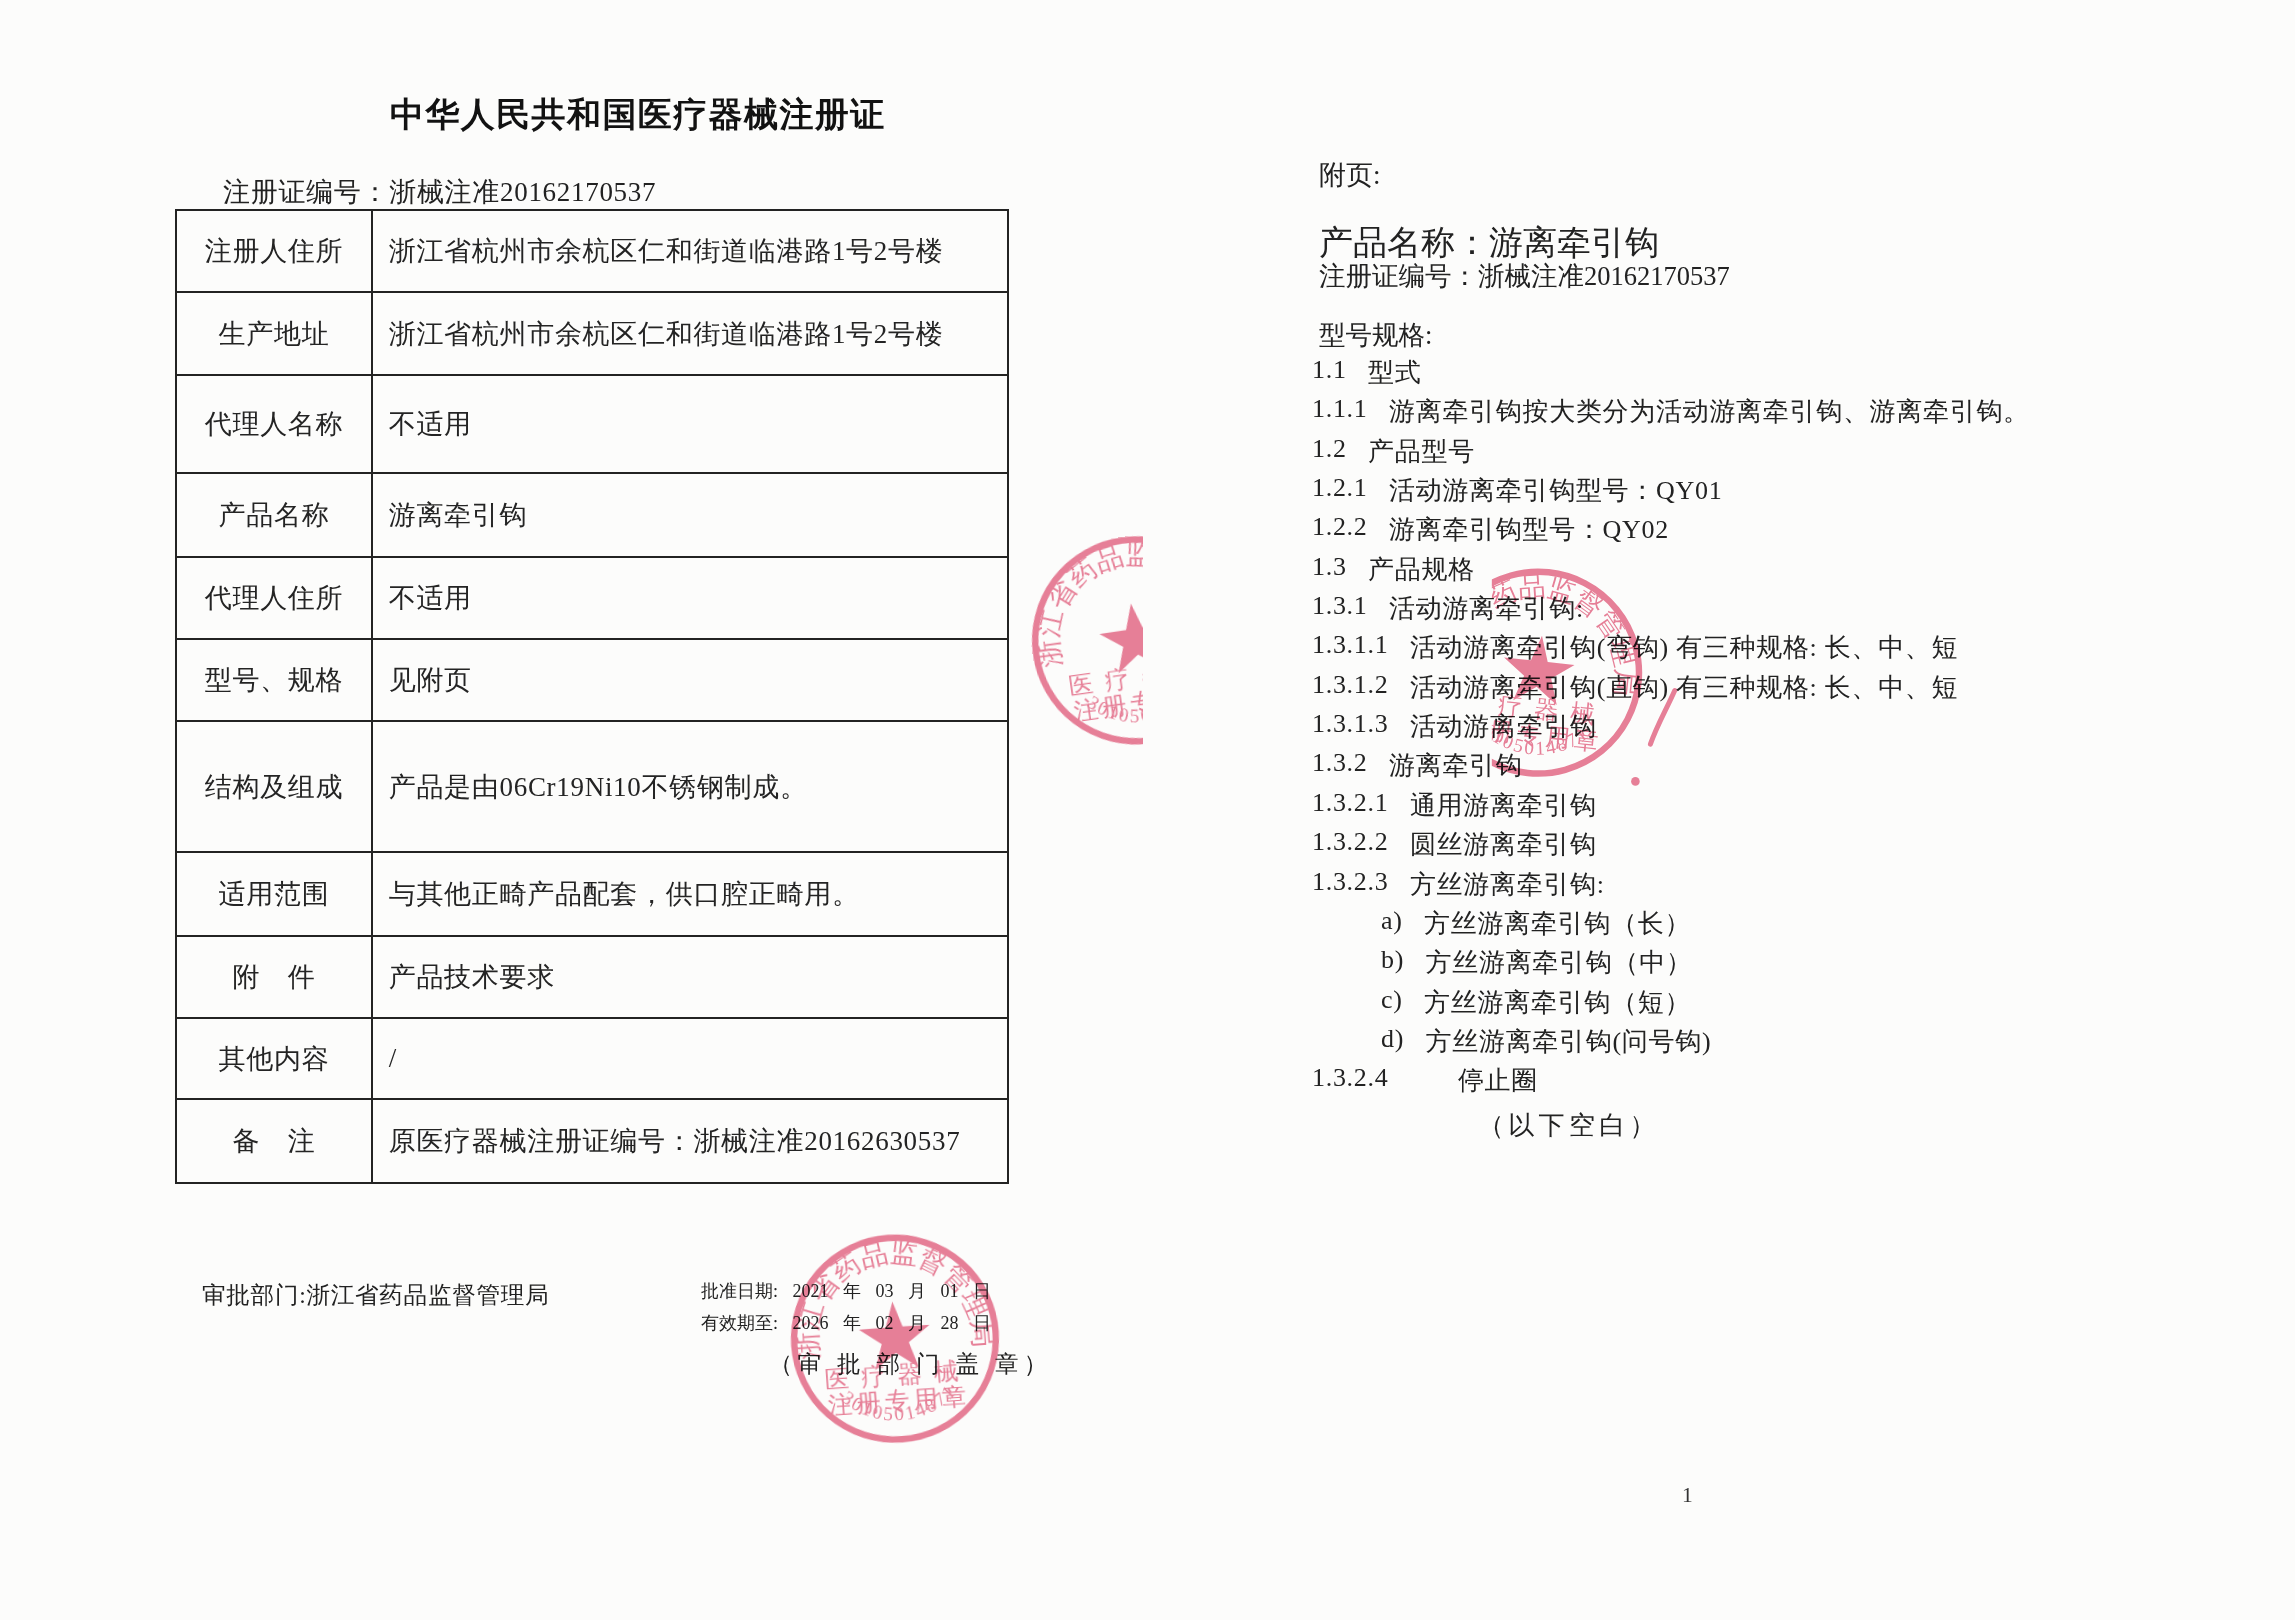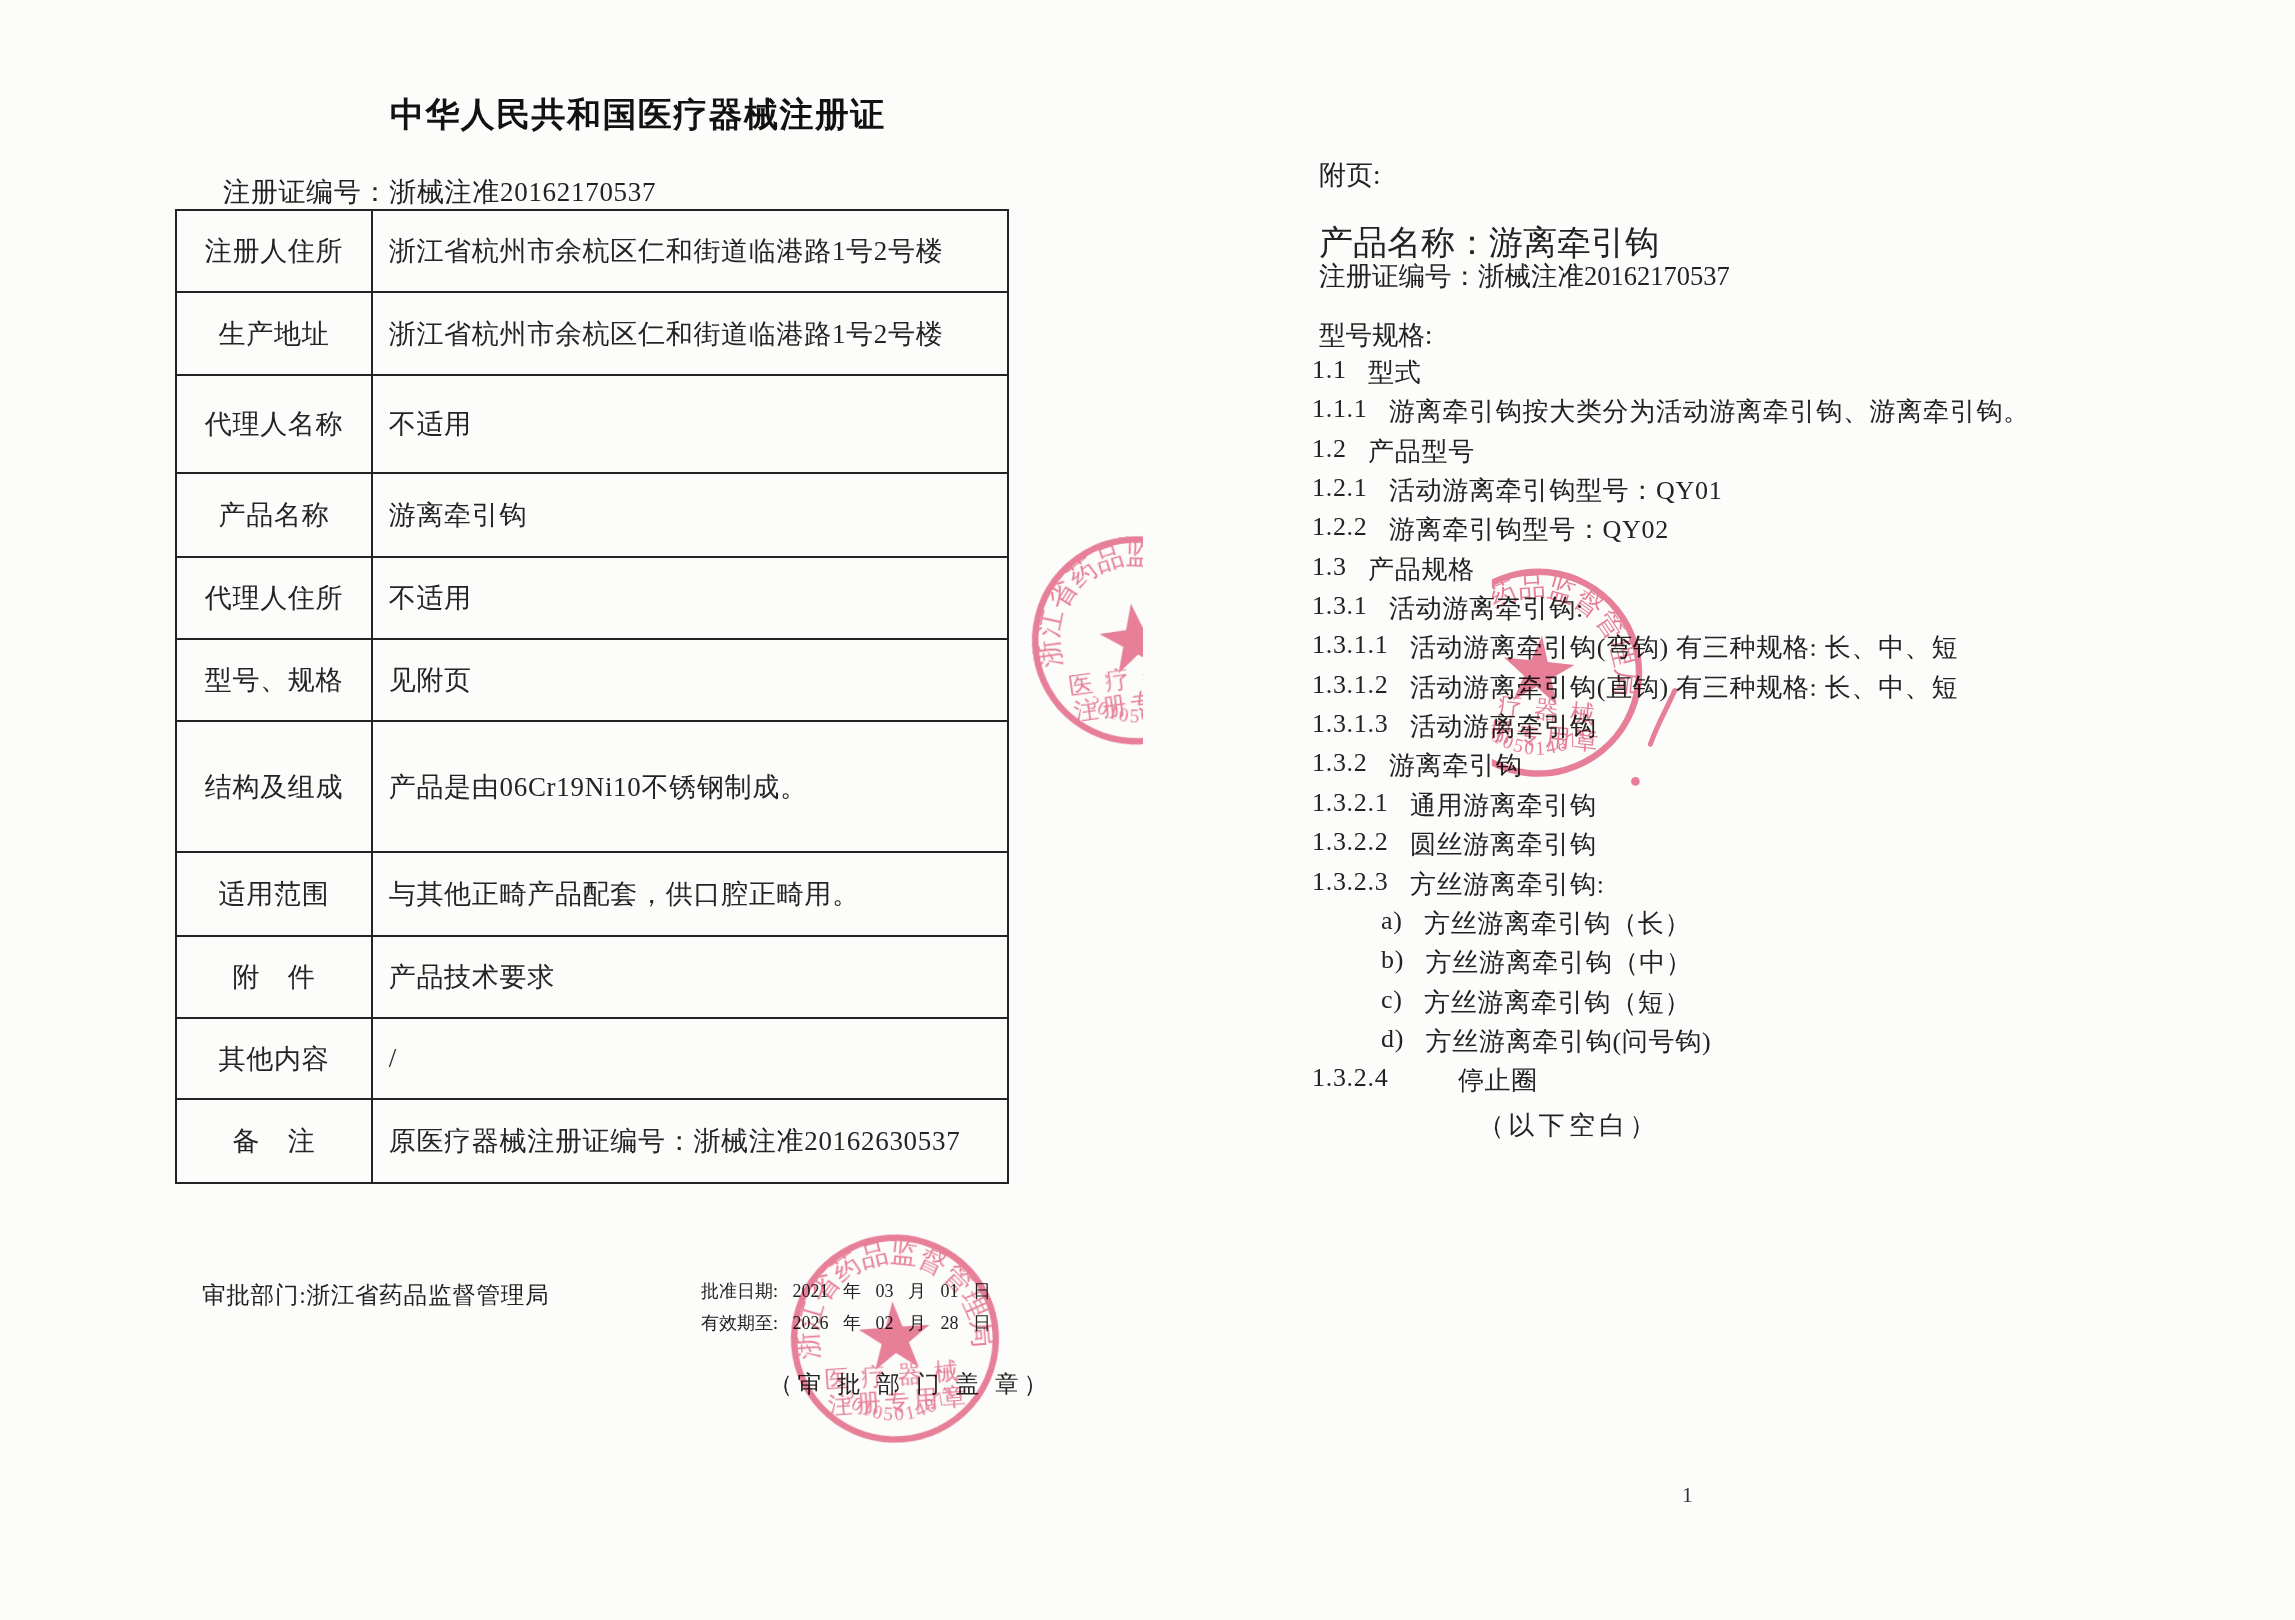--- a/index.html
+++ b/index.html
@@ -96,21 +96,21 @@
   </tr>
 </tbody>
   </table>
 
 <div class="abs footer-line" style="left:202px;top:1279px;">审批部门:浙江省药品监督管理局</div>
 
 <div class="abs date-line" style="left:701px;top:1279px;">批准日期: 2021 年 03 月 01 日</div>
 
 <div class="abs date-line" style="left:701px;top:1311px;">有效期至: 2026 年 02 月 28 日</div>
 
-<div class="abs seal-hint" style="left:769px;top:1348px;margin-top:20px;">（审 批 部 门 盖 章）</div>
+<div class="abs seal-hint" style="left:769px;top:1348px;">（审 批 部 门 盖 章）</div>
 
 <div class="abs" style="left:1319px;top:157px;font-size:27px;">附页:</div>
 
 <div class="abs" style="left:1319px;top:220px;font-size:34px;">产品名称：游离牵引钩</div>
 
 <div class="abs" style="left:1319px;top:258px;font-size:26.5px;">注册证编号：浙械注准20162170537</div>
 
 <div class="abs" style="left:1319px;top:317px;font-size:26.5px;">型号规格:</div>
 
 <div class="aline" style="left:1312px;top:355px;">

